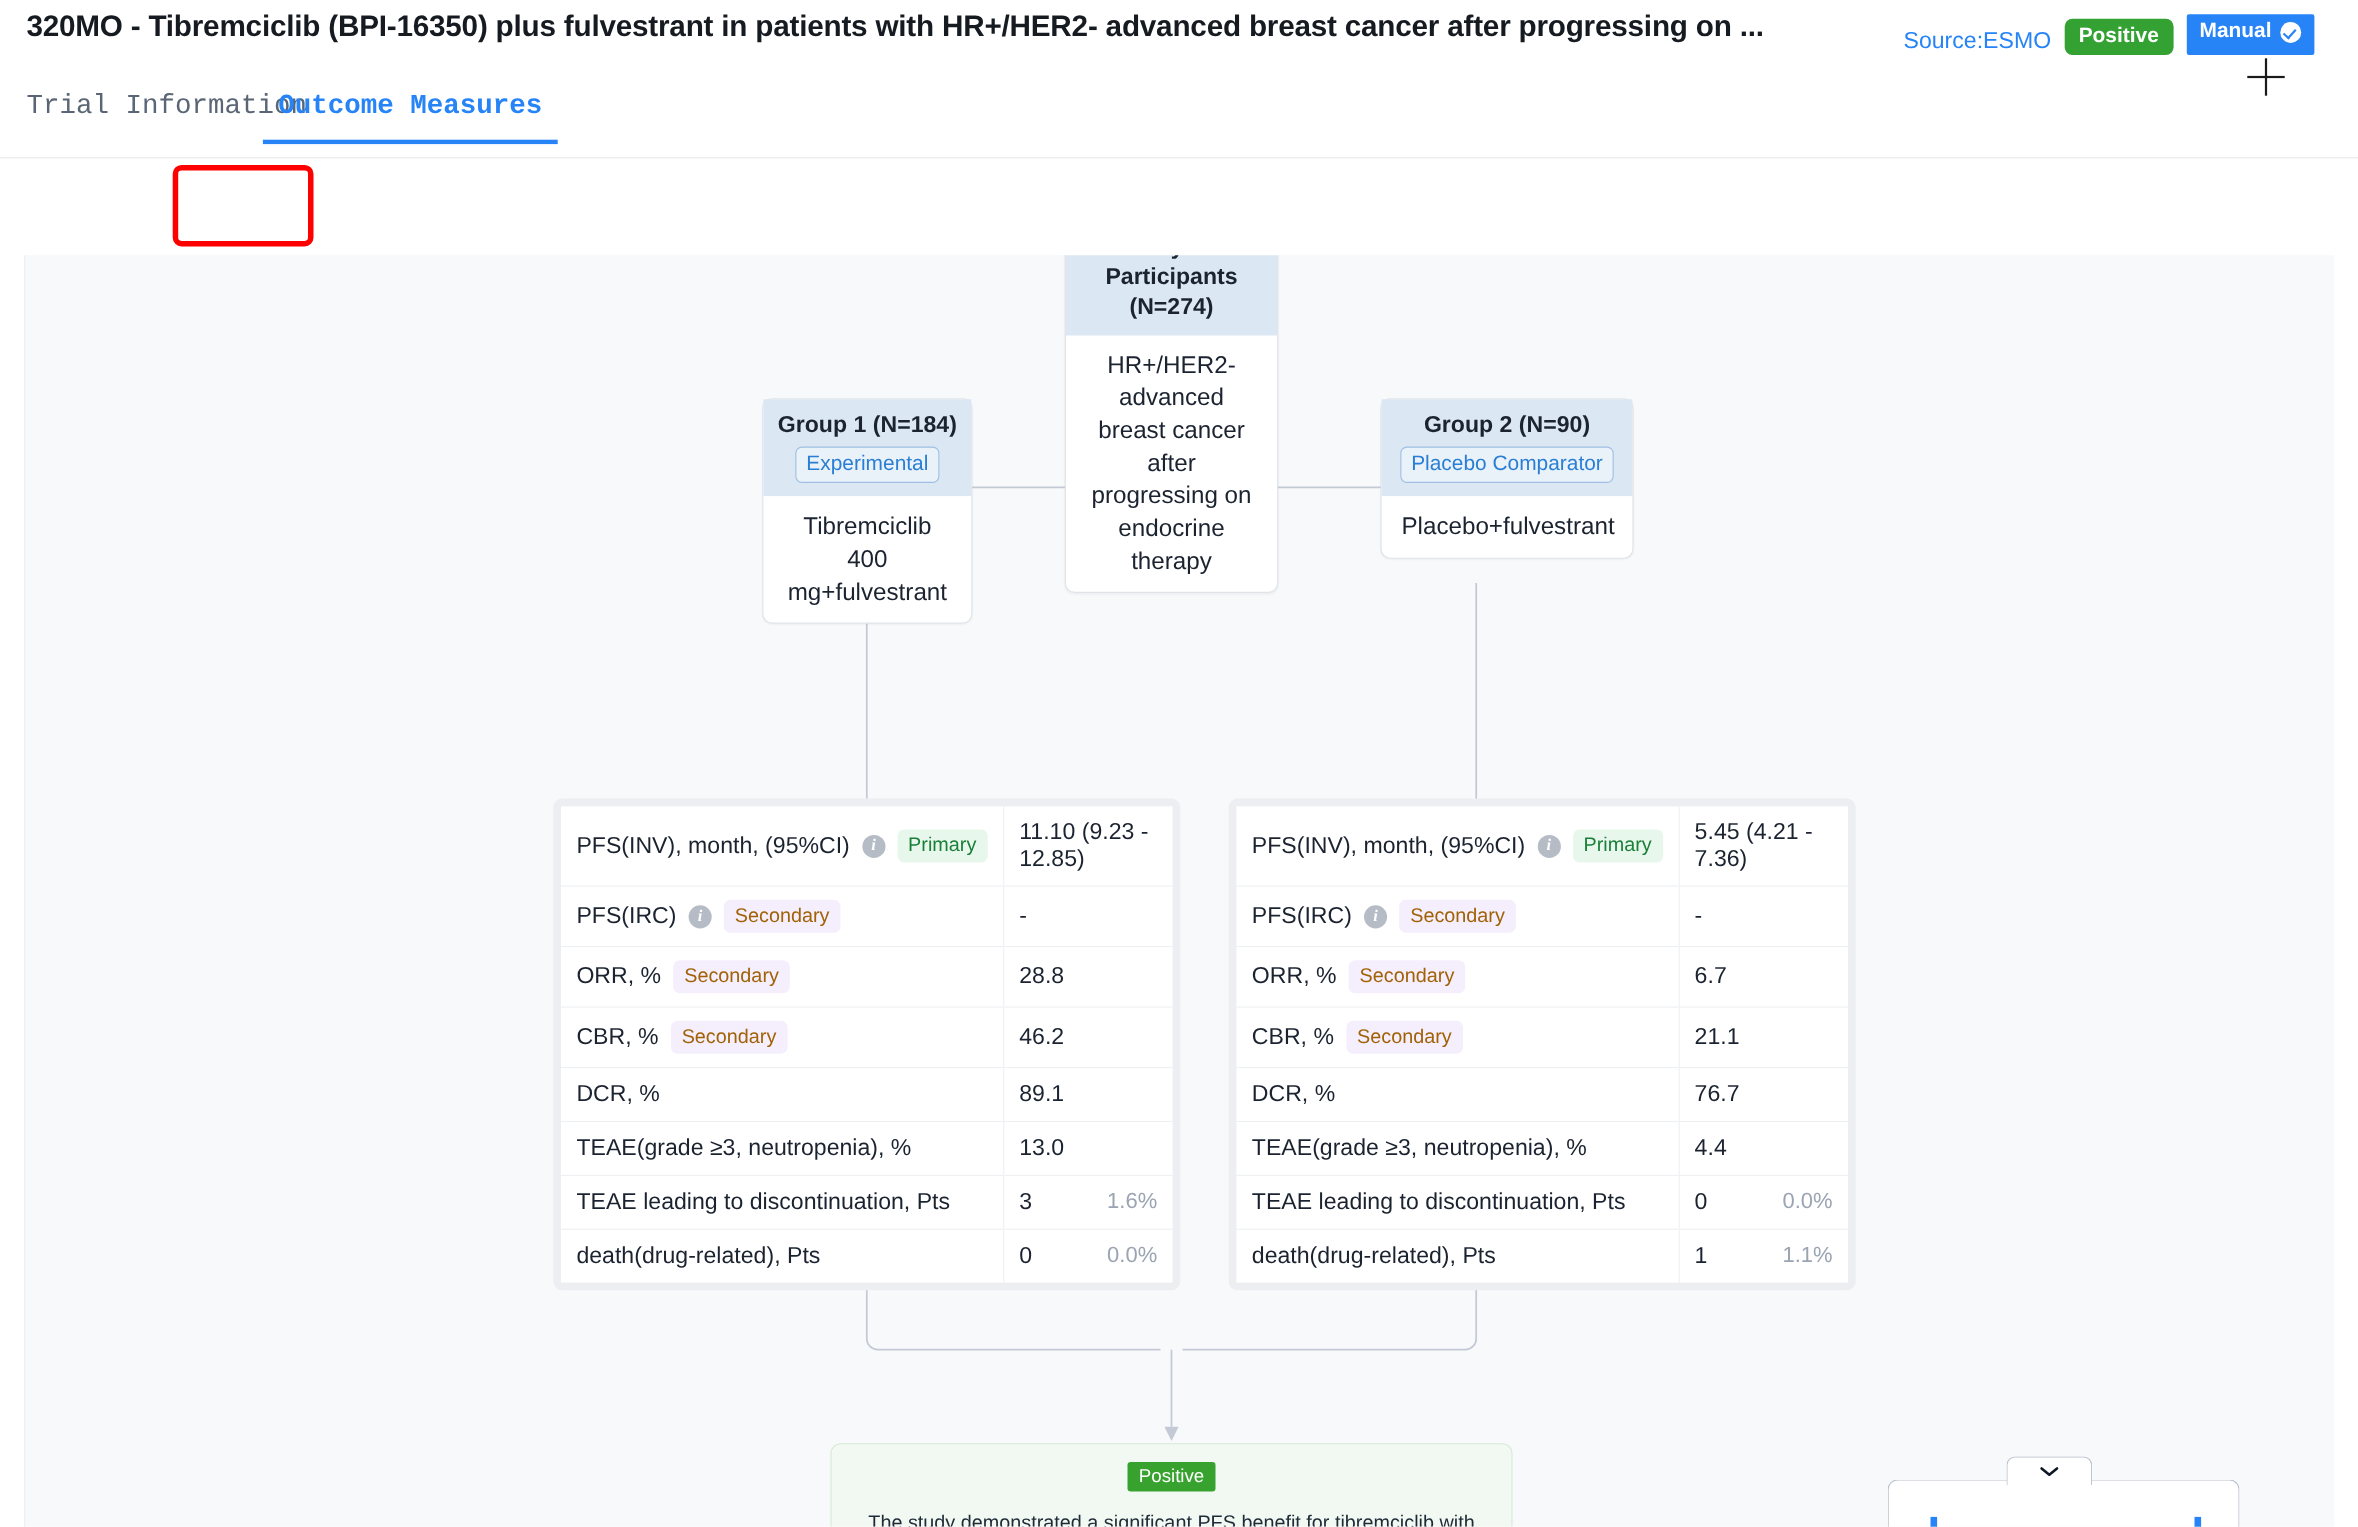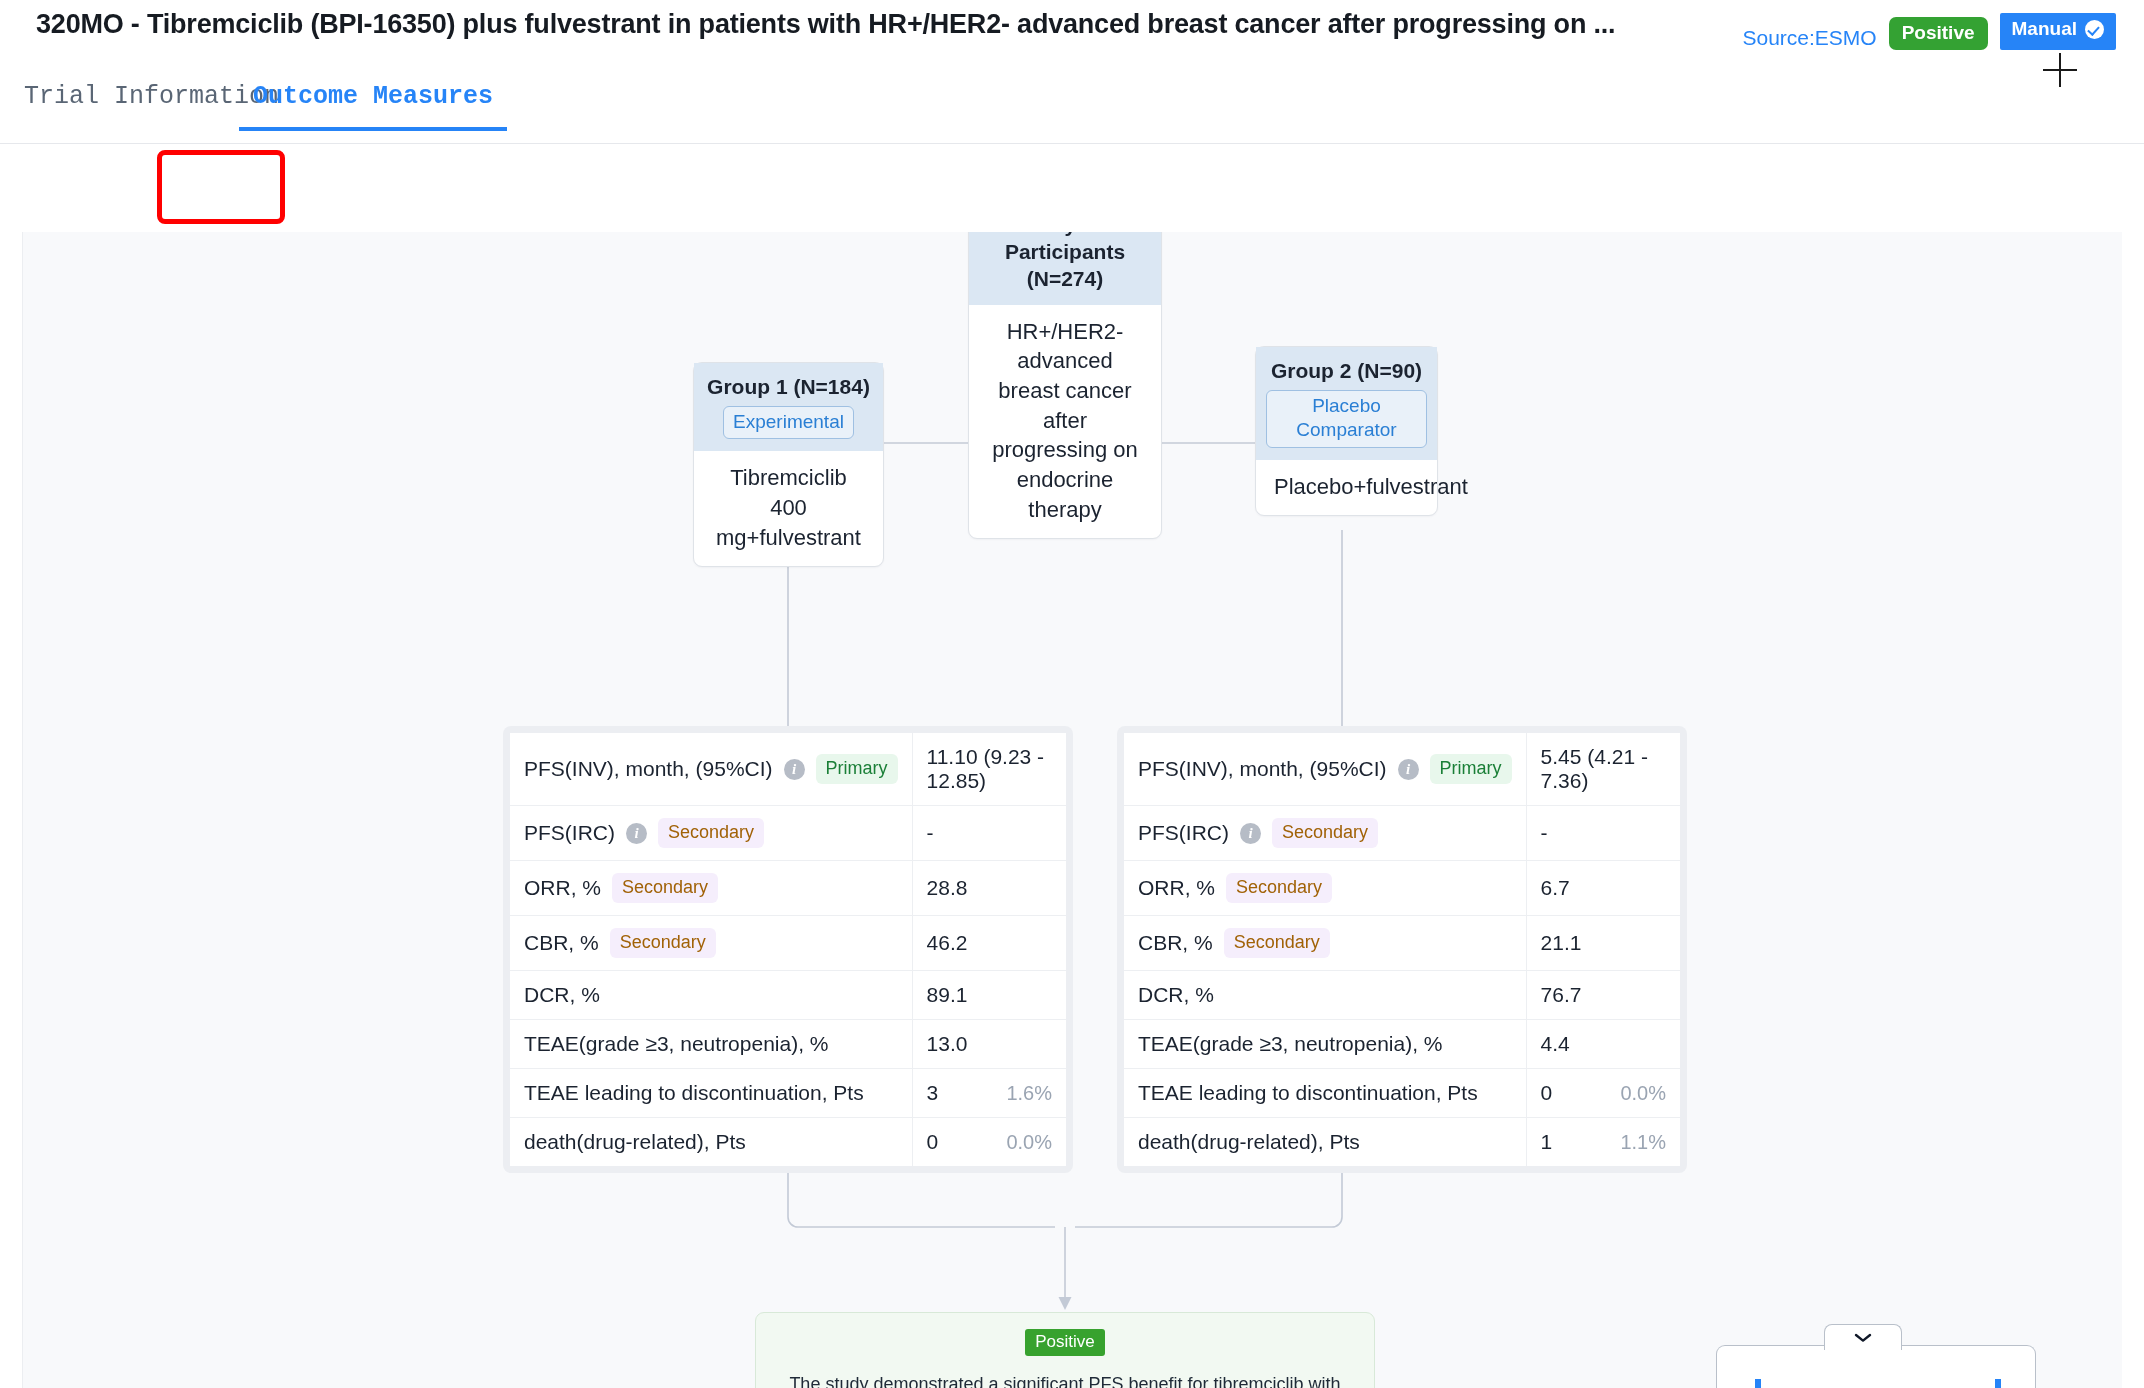--- a/index.html
+++ b/index.html
@@ -6,21 +6,21 @@
   html, body {
     width: 2144px; height: 1388px;
     background: #ffffff;
     font-family: "Liberation Sans", sans-serif;
     overflow: hidden;
   }
   #root { position: relative; width: 2144px; height: 1388px; }
 
   
   .header {
-    position: absolute; left: 12px; top: 0; width: 2118px; height: 64px;
+    position: absolute; left: 0; top: 0; width: 2118px; height: 64px;
     display: flex; align-items: center;
   }
   .header-title {
     position: absolute; left: 24px; top: 9px;
     width: 1690px;
     font-size: 27px; font-weight: bold; color: #161b22;
     letter-spacing: -0.2px;
     white-space: nowrap; overflow: hidden; text-overflow: ellipsis;
   }
   .header-right {
@@ -264,21 +264,21 @@
     </div>
 
     <div class="node" style="left:670px; top:130px; width:191px;">
       <div class="node-head">
         <div>Group 1 (N=184)</div>
         <span class="group-chip">Experimental</span>
       </div>
       <div class="node-body">Tibremciclib 400 mg+fulvestrant</div>
     </div>
 
-    <div class="node" style="left:1232px; top:114px; width:183px;">
+    <div class="node" style="left:1232px; top:130px; width:230px;">
       <div class="node-head">
         <div>Group 2 (N=90)</div>
         <span class="group-chip">Placebo Comparator</span>
       </div>
       <div class="node-body">Placebo+fulvestrant</div>
     </div>
 
     <div class="table-wrap" style="left:480px; top:494px; width:570px;">
       <table class="otable">
         <tbody>

